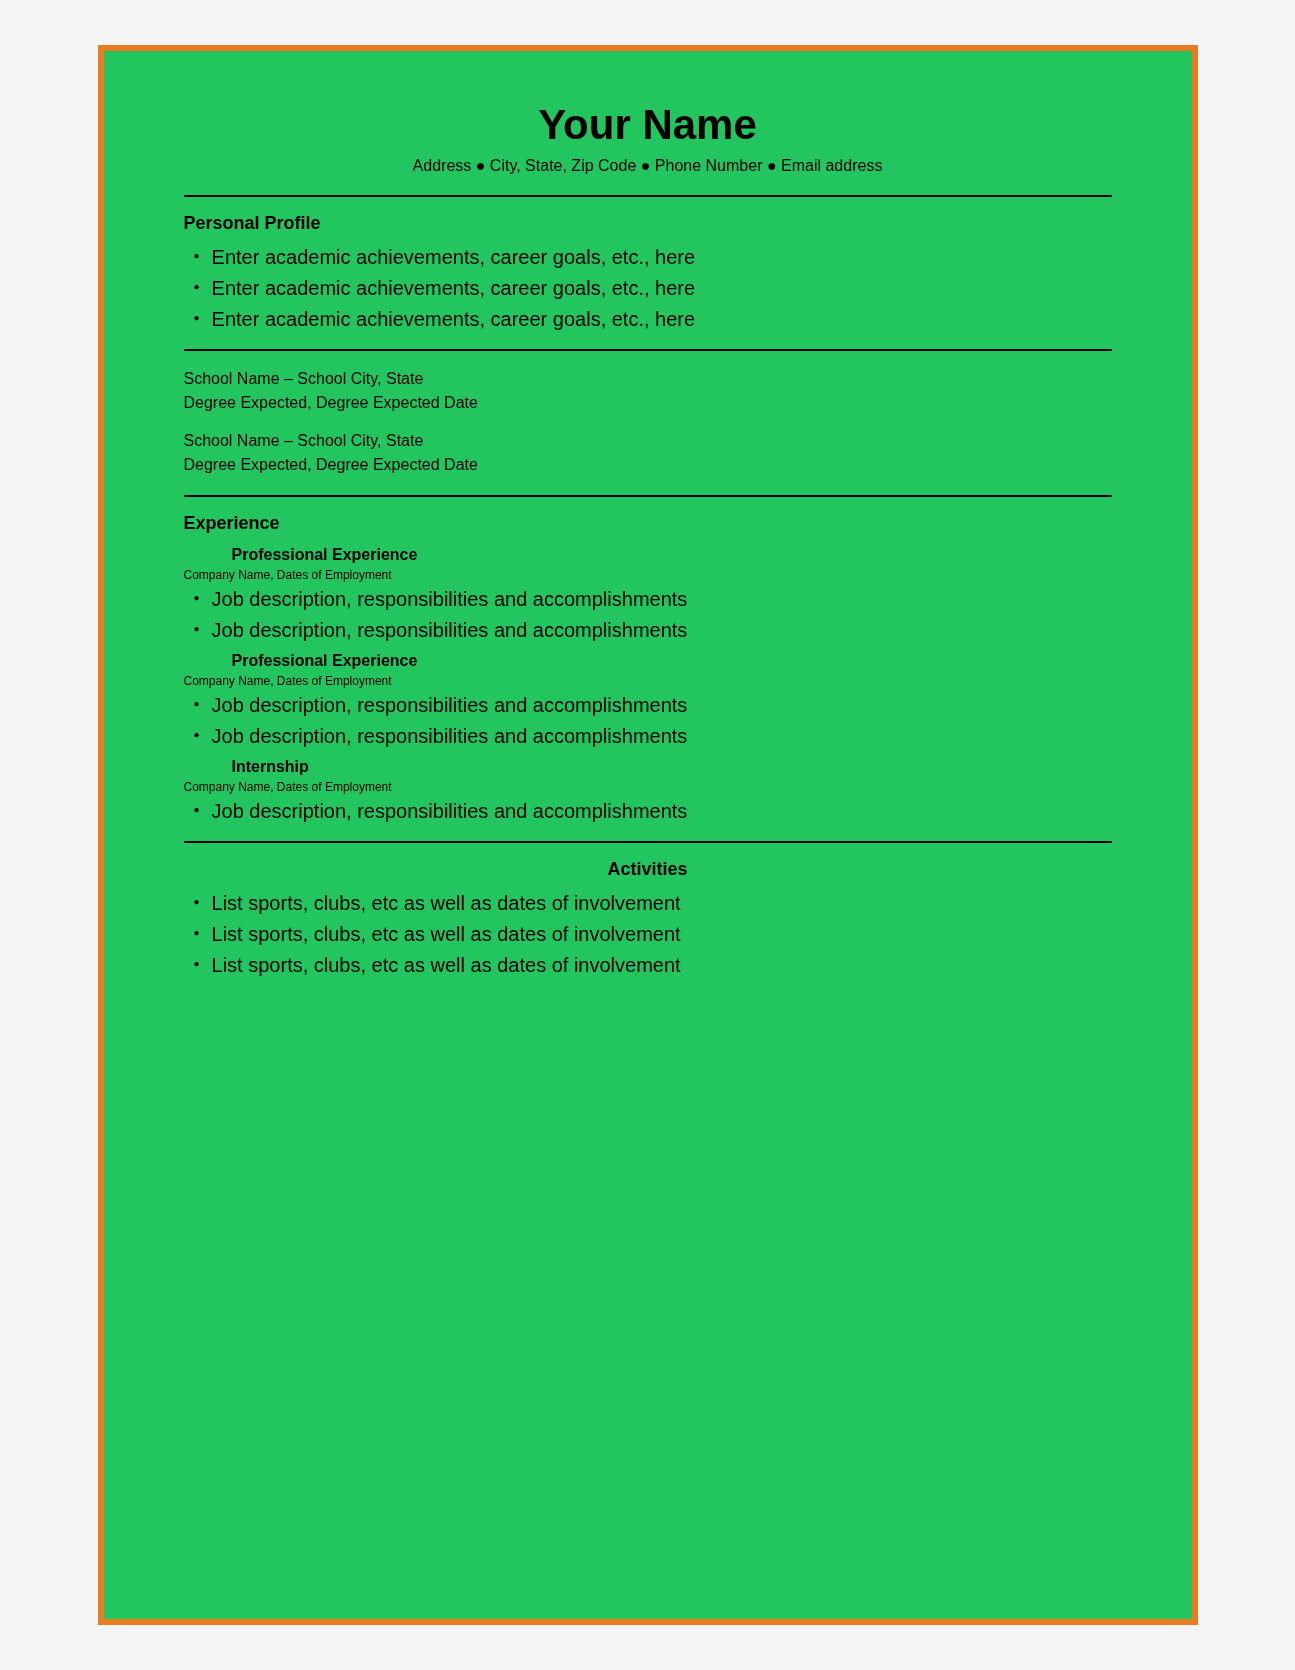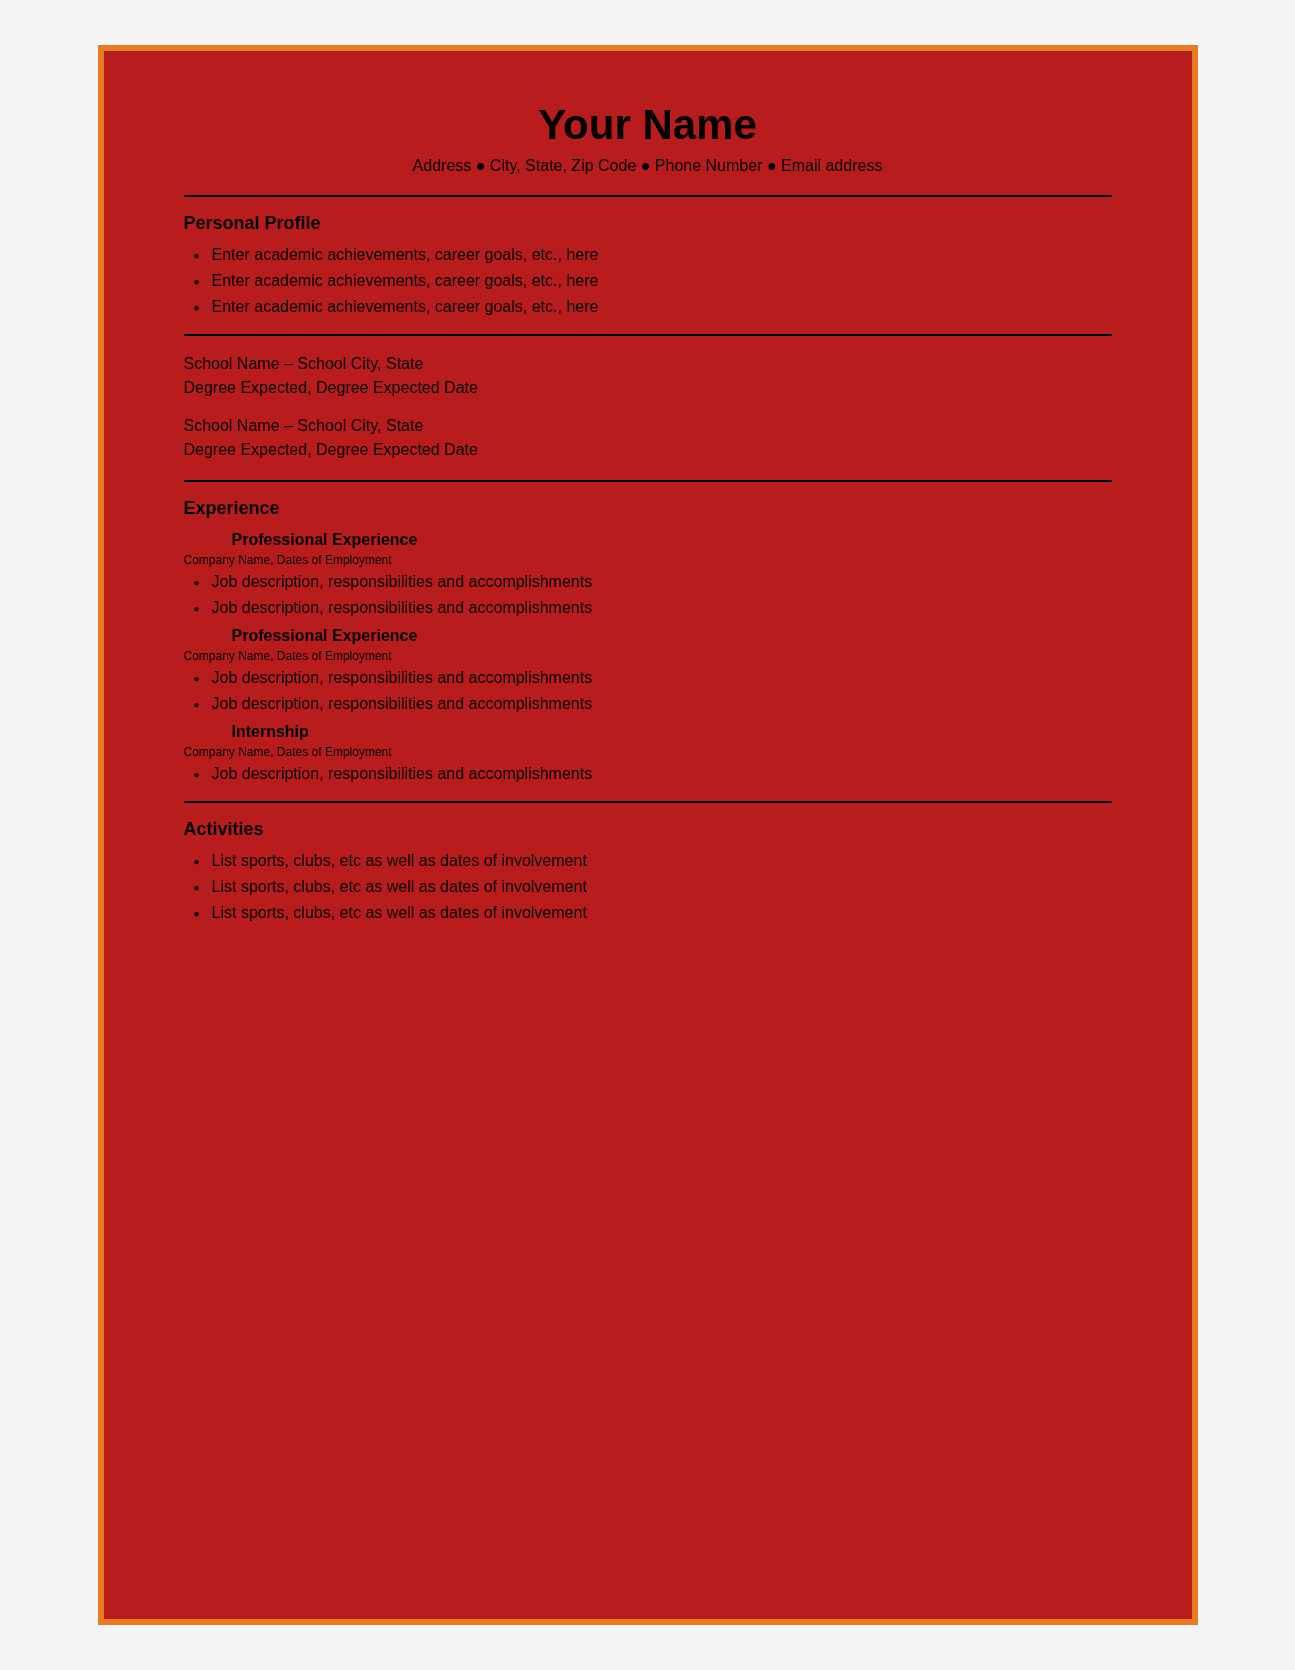--- a/index.html
+++ b/index.html
@@ -23,21 +23,21 @@
       background-color: #f5f5f5;
       display: flex;
       justify-content: center;
       align-items: center;
       padding: 30px;
     }
 
     .resume-container {
       width: 1100px;
       min-height: 1580px;
-      background-color: #b91c1c;
+      background-color: #22c55e;
       border: 6px solid #e87c1e;
       padding: 50px 80px;
       font-family: Arial, sans-serif;
     }
 
     .resume-header {
       text-align: center;
       margin-bottom: 20px;
     }
 
@@ -70,21 +70,21 @@
       margin-bottom: 10px;
     }
 
     .bullet-list {
       list-style: none;
       padding-left: 10px;
       margin-top: 6px;
     }
 
     .bullet-list li {
-      font-size: 16px;
+      font-size: 20px;
       color: #000000;
       margin-bottom: 8px;
       display: flex;
       align-items: flex-start;
     }
 
     .bullet-list li::before {
       content: "●";
       font-size: 10px;
       margin-right: 12px;
@@ -112,20 +112,21 @@
     }
 
     .exp-company {
       font-size: 12px;
       color: #000000;
       margin-bottom: 6px;
     }
 
     .activities-section {
       margin-bottom: 10px;
+      text-align: center;
     }
   </style>
 </head>
 <body>
 
 <div class="page-wrapper">
   <div class="resume-container">
 
     <div class="resume-header">
       <div class="resume-name">Your Name</div>

